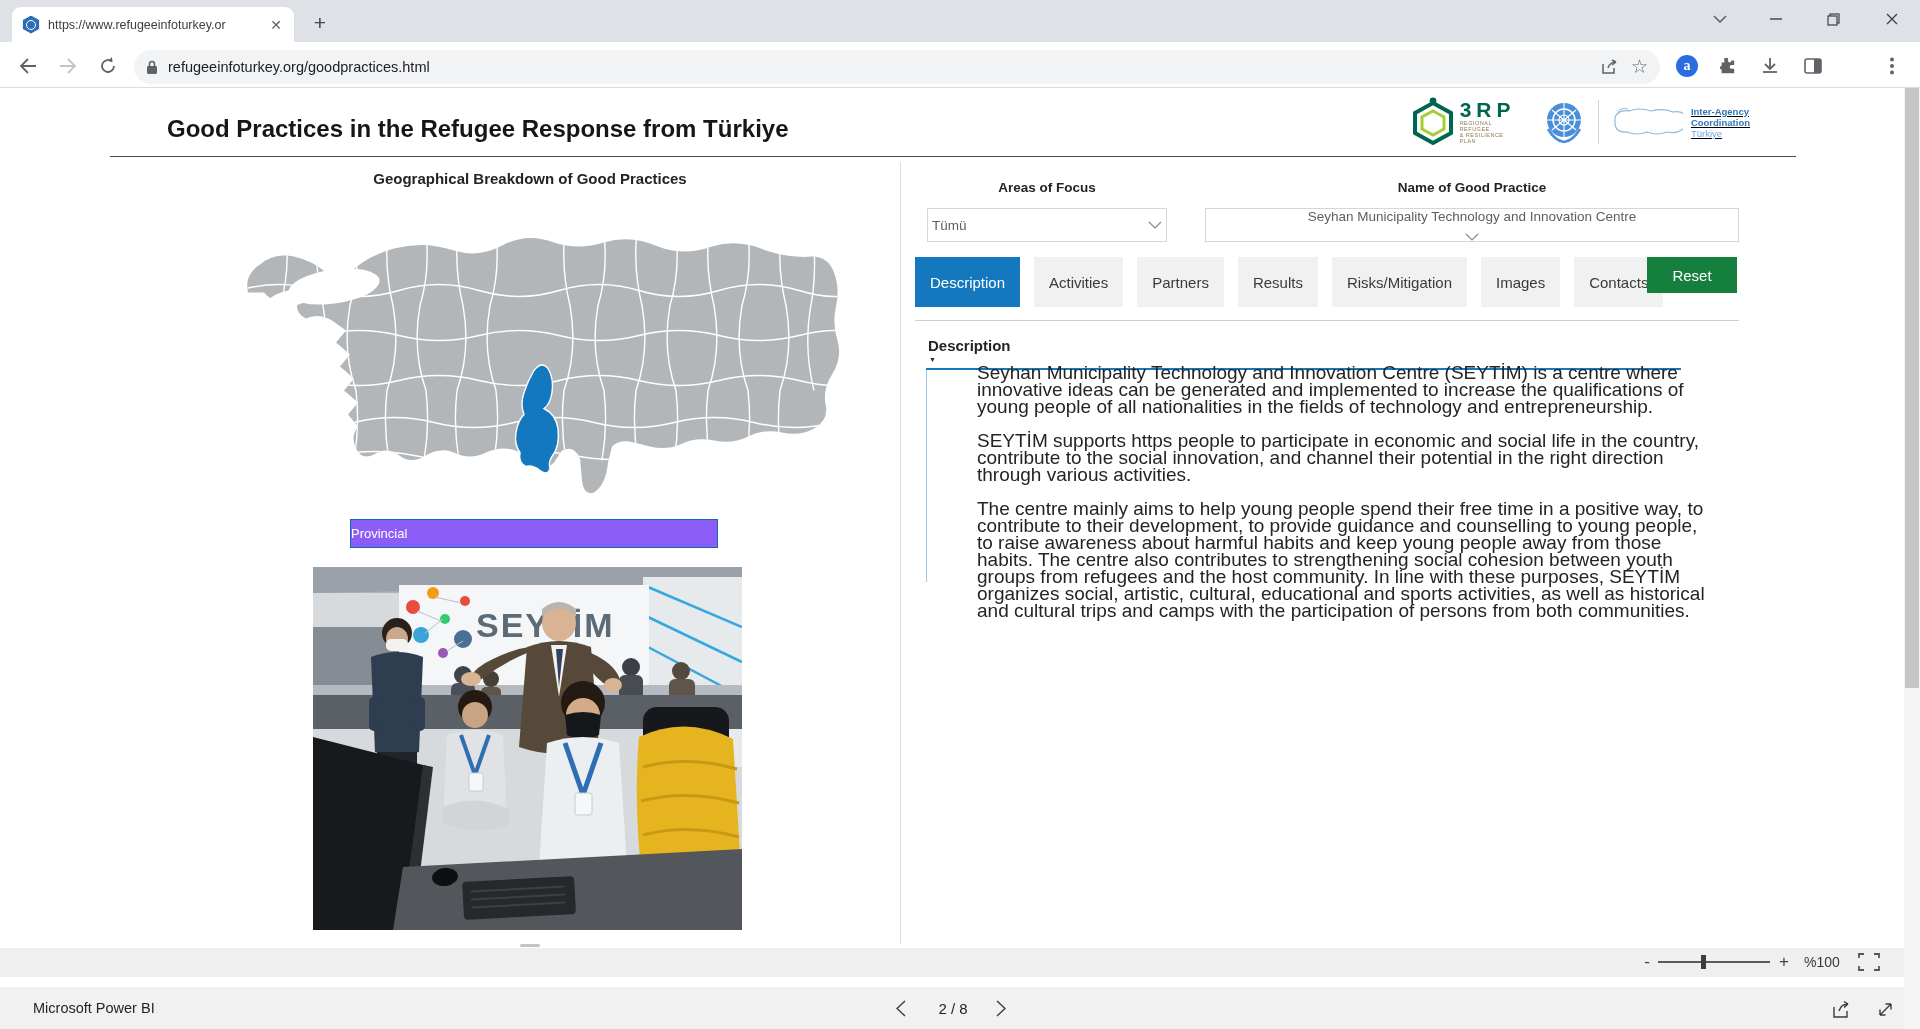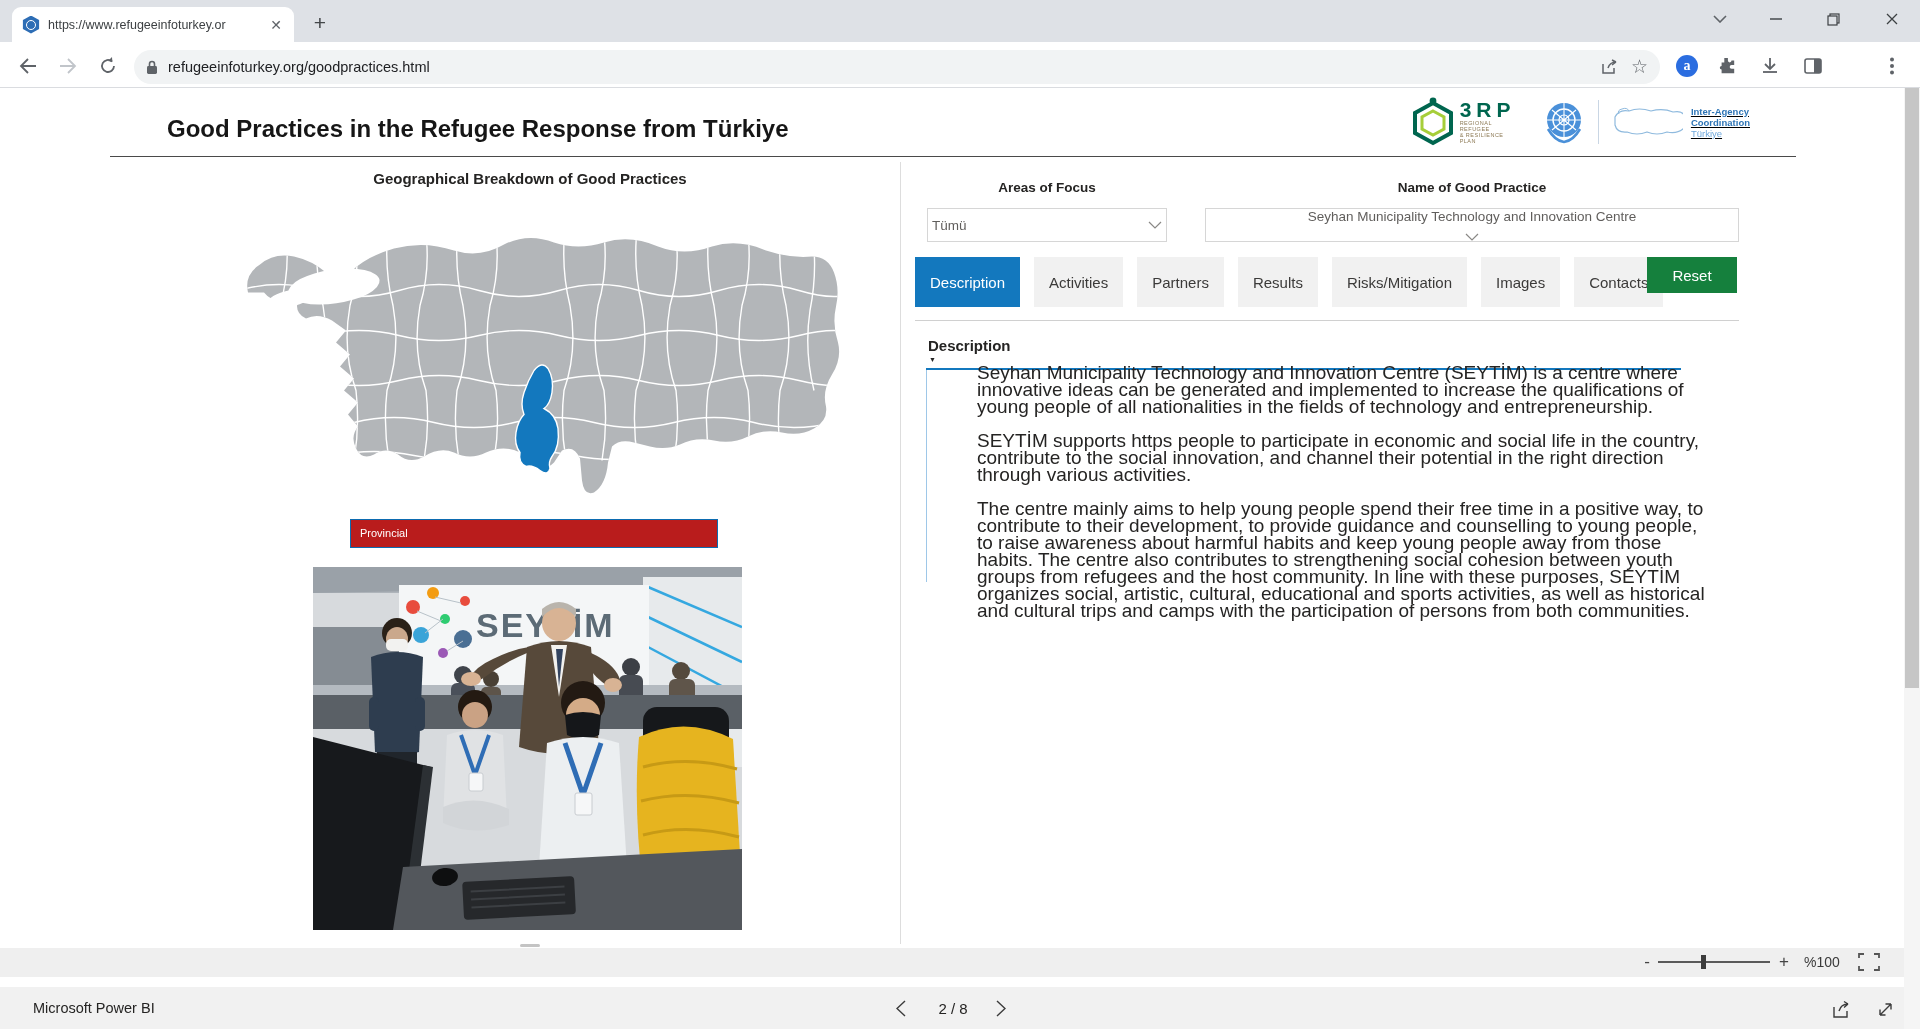--- a/index.html
+++ b/index.html
@@ -28,21 +28,21 @@
   .title-rule{left:110px;top:156px;width:1686px;height:0;border-top:1.5px solid #4a4a4a;}
   .logo-row{left:1410px;top:94px;width:340px;height:56px;display:flex;align-items:center;}
   .t3rp{color:#00664f;font-weight:bold;font-size:21px;letter-spacing:5px;line-height:20px;}
   .t3rp-sub{font-size:5.5px;color:#8d7a55;letter-spacing:.5px;line-height:6px;}
   .iac1{font-size:9.5px;font-weight:bold;color:#2e75b6;line-height:11px;}
   .iac3{font-size:9.5px;color:#6fa8dc;line-height:11px;}
 
   
   .geo-heading{left:214px;top:170px;width:632px;text-align:center;font-size:15px;font-weight:bold;color:#252423;}
   .map-wrap{left:214px;top:198px;width:632px;height:300px;}
-  .prov-btn{left:350px;top:519px;width:368px;height:29px;background:#b91c1c;border:1px solid #0c6bb0;box-sizing:border-box;color:#fff;font-size:11px;line-height:27px;padding-left:9px;}
+  .prov-btn{left:350px;top:519px;width:368px;height:29px;background:#8b5cf6;border:1px solid #0c6bb0;box-sizing:border-box;color:#fff;font-size:13px;line-height:27px;}
   .photo{left:313px;top:567px;width:429px;height:363px;overflow:hidden;background:#cfd4d8;}
   .mini-scroll{left:520px;top:944px;width:20px;height:3px;background:#c4c4c4;border-radius:2px;}
   .v-divider{left:900px;top:162px;width:1px;height:782px;background:#ddd;}
 
   
   .flt-label{top:180px;font-size:13.5px;font-weight:bold;color:#252423;text-align:center;}
   .dropdown{top:208px;height:34px;background:#fff;border:1px solid #d6d6d6;box-sizing:border-box;display:flex;align-items:center;padding:0 4px;}
   .dd-value{flex:1;font-size:13.5px;color:#605e5c;white-space:nowrap;overflow:hidden;}
   .tabrow{left:915px;top:257px;height:50px;display:flex;gap:14px;}
   .pbtab{height:50px;background:#f1f1f1;color:#3b3a39;font-size:15px;display:flex;align-items:center;justify-content:center;padding:0 15px;}

